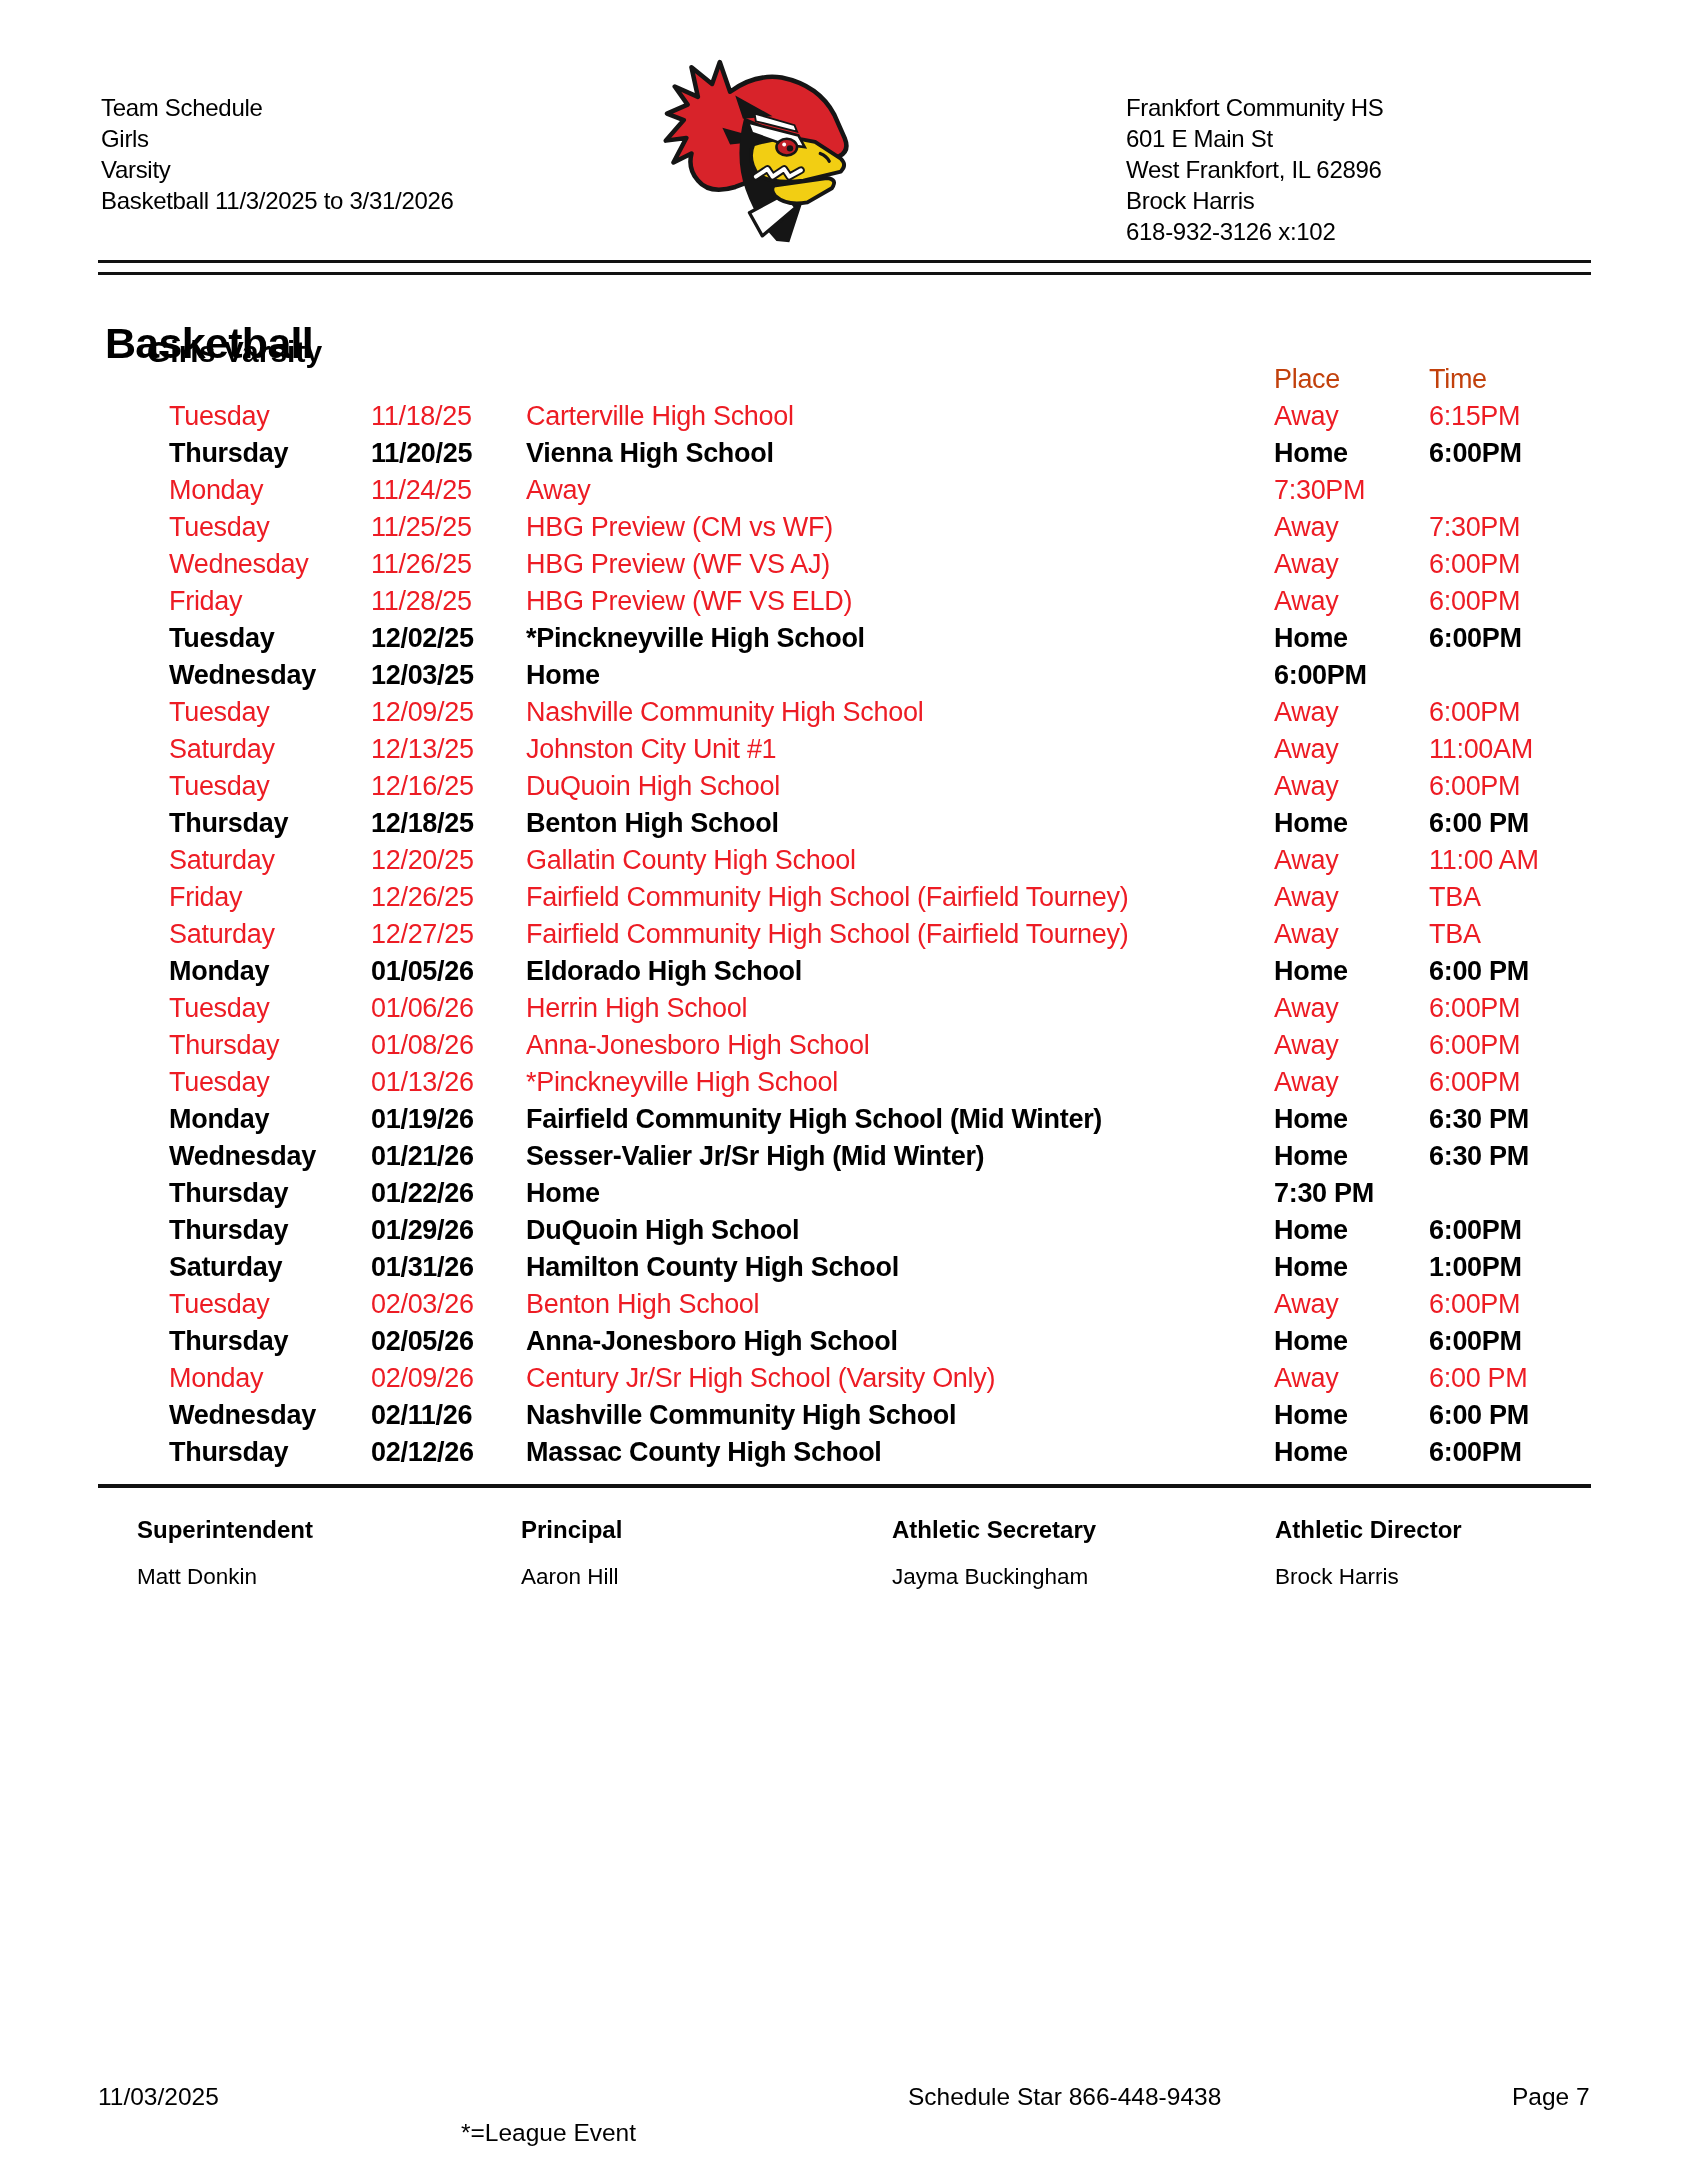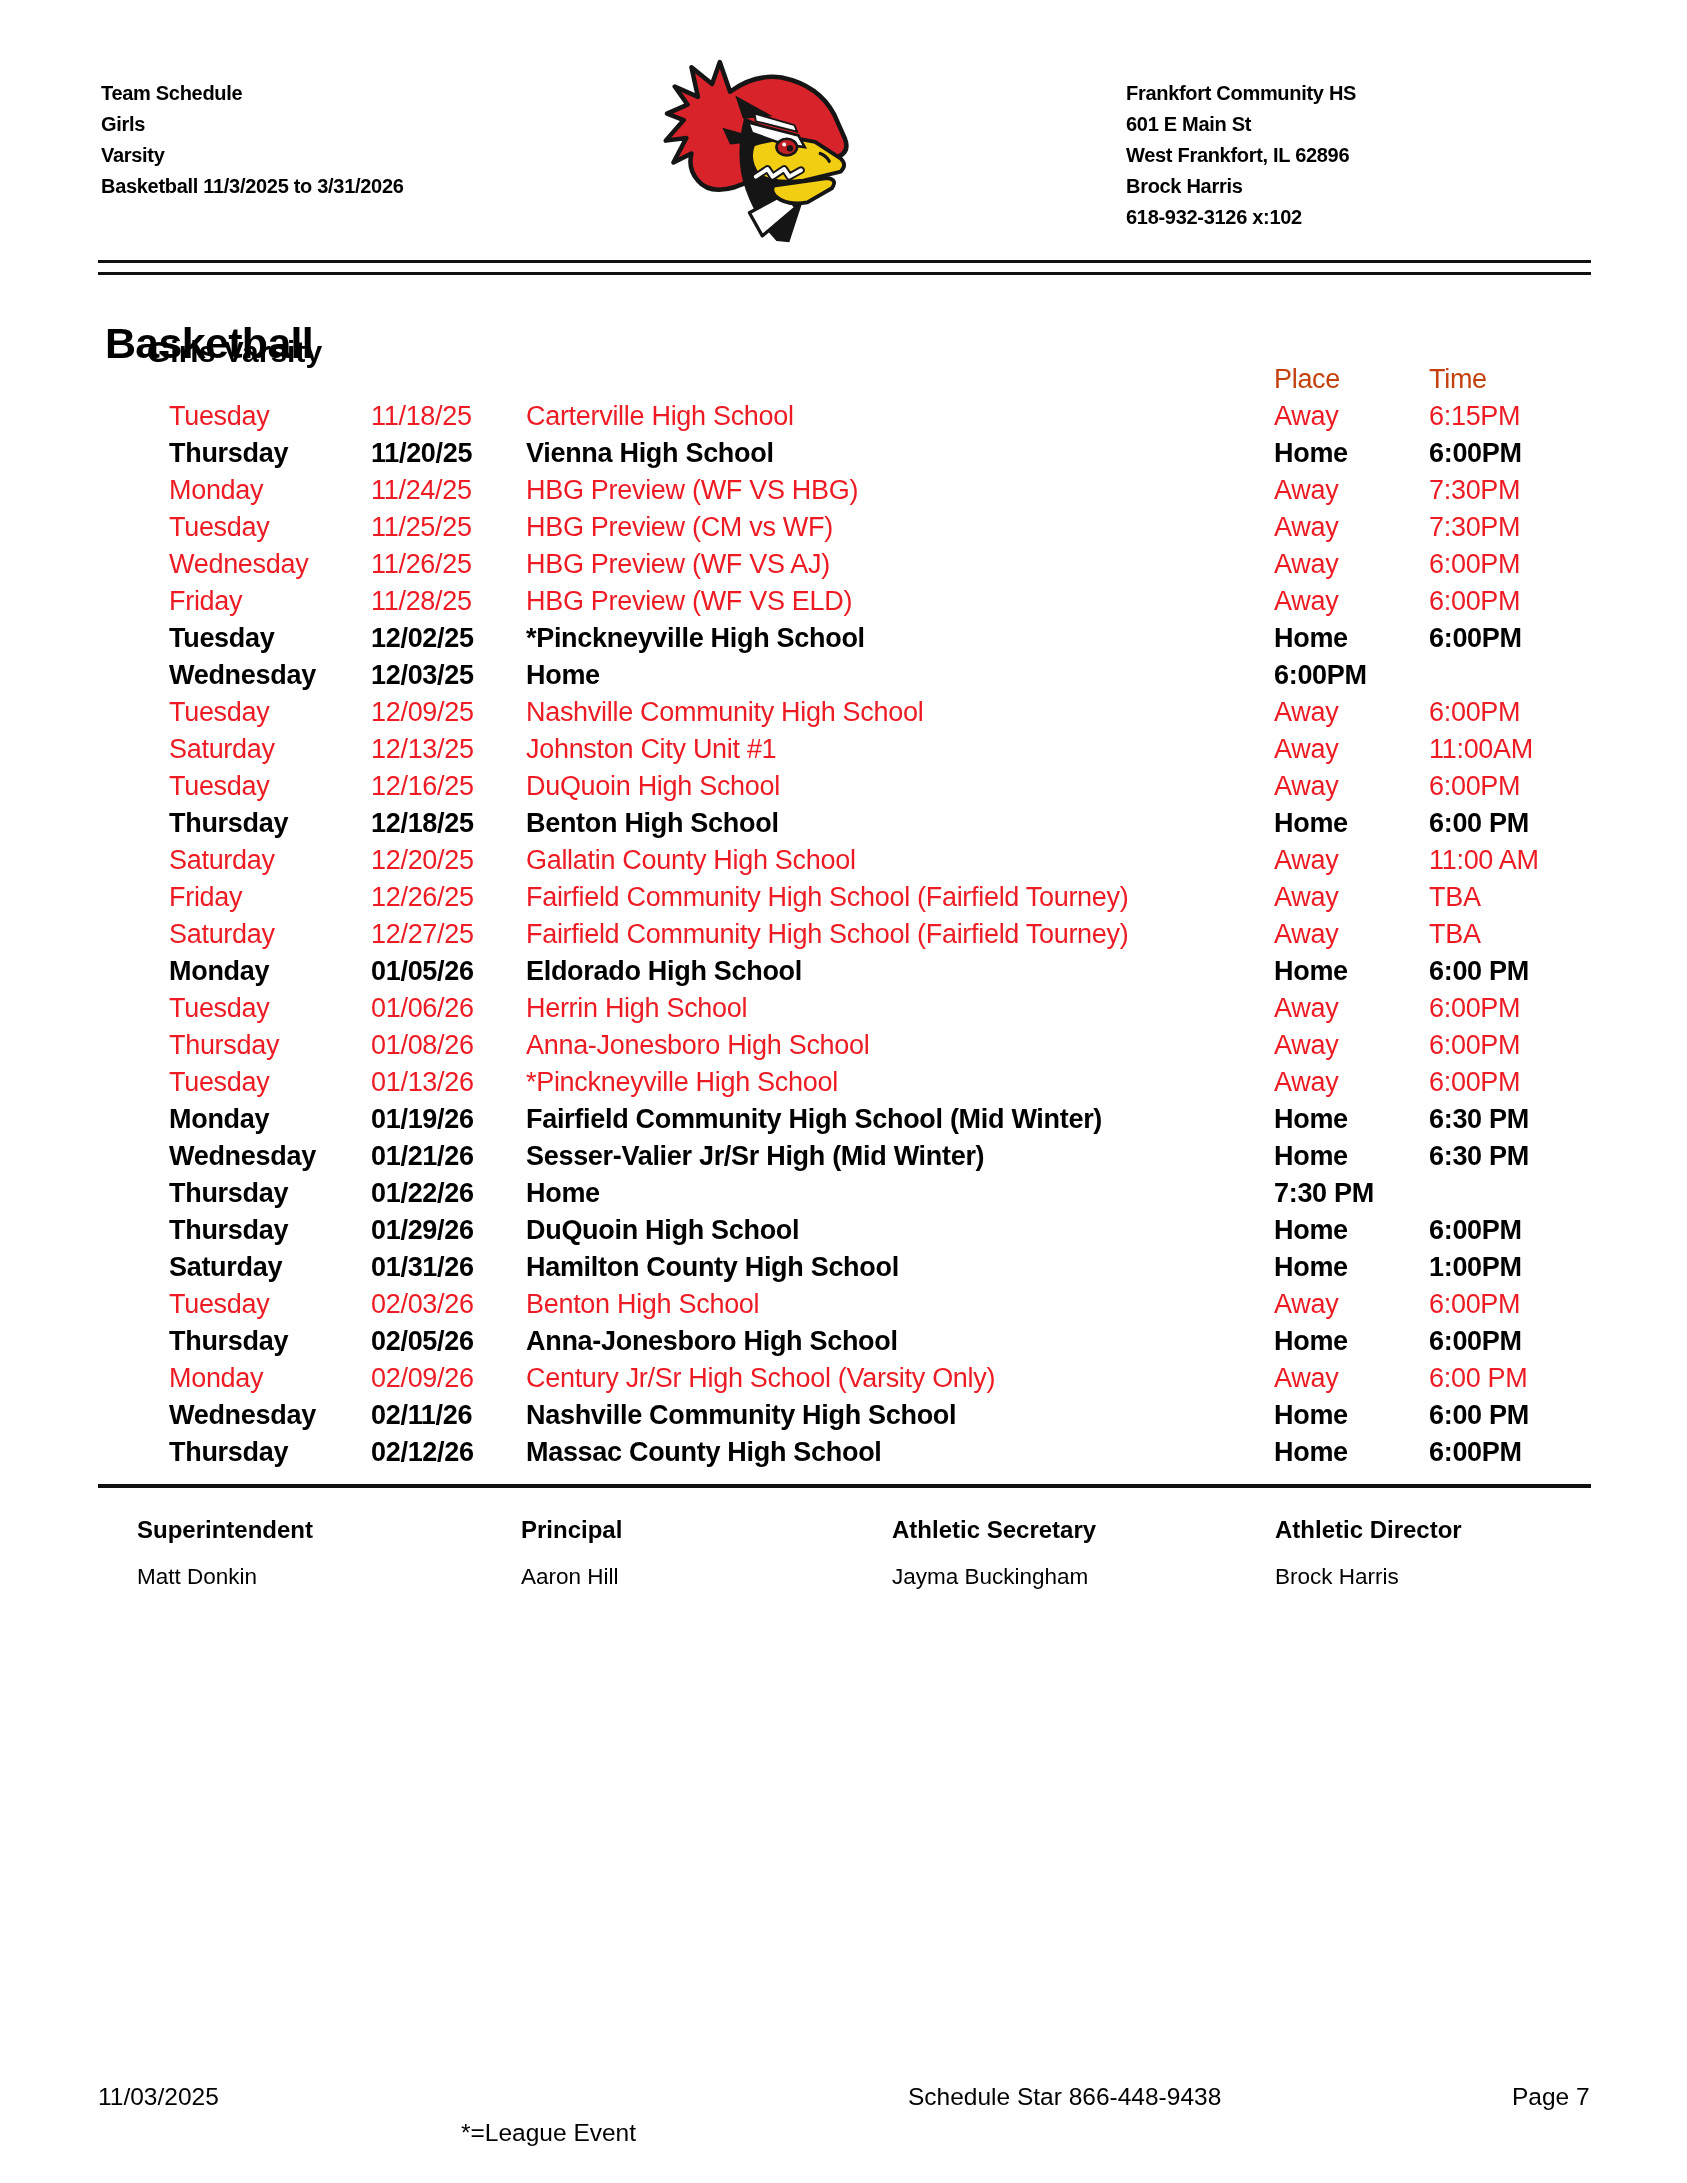--- a/index.html
+++ b/index.html
@@ -2,21 +2,21 @@
 <html style="--away-color: #ED1C24;font-size:10.6px"><head>
 <meta charset="utf-8">
 <style>
   html,body { margin:0; padding:0; background:#ffffff; }
   .page {
     position:relative; width:1687px; height:2183px; background:#fff;
     font-family:"Liberation Sans", sans-serif; color:#000; overflow:hidden;
   }
 
   
-  .hdr-block { position:absolute; top:78px; font-weight:bold; font-size:20px; line-height:31px; letter-spacing:-0.3px; }
+  .hdr-block { position:absolute; top:92px; font-weight:normal; font-size:24px; line-height:31px; letter-spacing:-0.3px; }
   .hdr-left  { left:101px; }
   .hdr-right { left:1126px; }
   .logo { position:absolute; left:658px; top:48px; width:206px; height:202px; }
 
   .rule { position:absolute; background:#111; }
   .rule-top1 { left:98px; top:260px; width:1493px; height:3.3px; }
   .rule-top2 { left:98px; top:272px; width:1493px; height:2.6px; }
   .rule-bottom { left:98px; top:1484px; width:1493px; height:4px; }
 
   
@@ -125,21 +125,20 @@
         <div class="srow home">
     <span class="c-day">Thursday</span>
     <span class="c-date">11/20/25</span>
     <span class="c-opp">Vienna High School</span>
     <span class="c-place">Home</span>
     <span class="c-time">6:00PM</span>
   </div>
         <div class="srow away">
     <span class="c-day">Monday</span>
     <span class="c-date">11/24/25</span>
-    <span class="c-opp">HBG Preview (WF VS HBG)</span>
     <span class="c-place">Away</span>
     <span class="c-time">7:30PM</span>
   </div>
         <div class="srow away">
     <span class="c-day">Tuesday</span>
     <span class="c-date">11/25/25</span>
     <span class="c-opp">HBG Preview (CM vs WF)</span>
     <span class="c-place">Away</span>
     <span class="c-time">7:30PM</span>
   </div>

